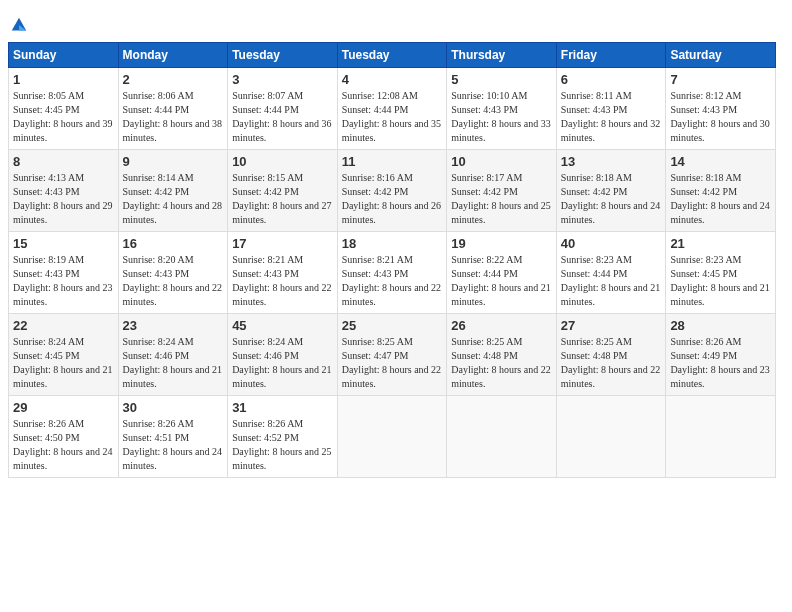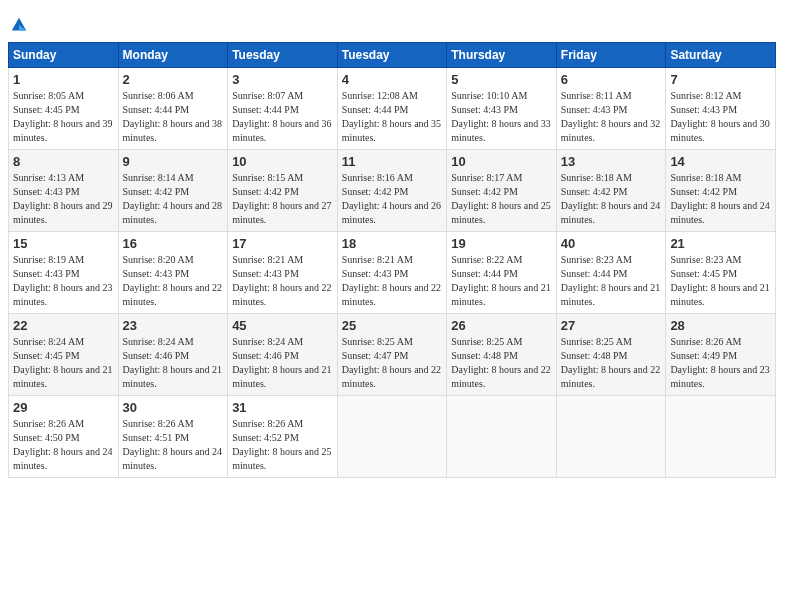--- a/index.html
+++ b/index.html
@@ -213,21 +213,21 @@
             <span>Sunrise: 8:15 AM</span><br>
             <span>Sunset: 4:42 PM</span><br>
             <span>Daylight: 8 hours and 27 minutes.</span>
           </div>
         </td>
           <td>
           <span class="day-number">11</span>
           <div class="day-info">
             <span>Sunrise: 8:16 AM</span><br>
             <span>Sunset: 4:42 PM</span><br>
-            <span>Daylight: 4 hours and 26 minutes.</span>
+            <span>Daylight: 8 hours and 26 minutes.</span>
           </div>
         </td>
           <td>
           <span class="day-number">10</span>
           <div class="day-info">
             <span>Sunrise: 8:17 AM</span><br>
             <span>Sunset: 4:42 PM</span><br>
             <span>Daylight: 8 hours and 25 minutes.</span>
           </div>
         </td>

